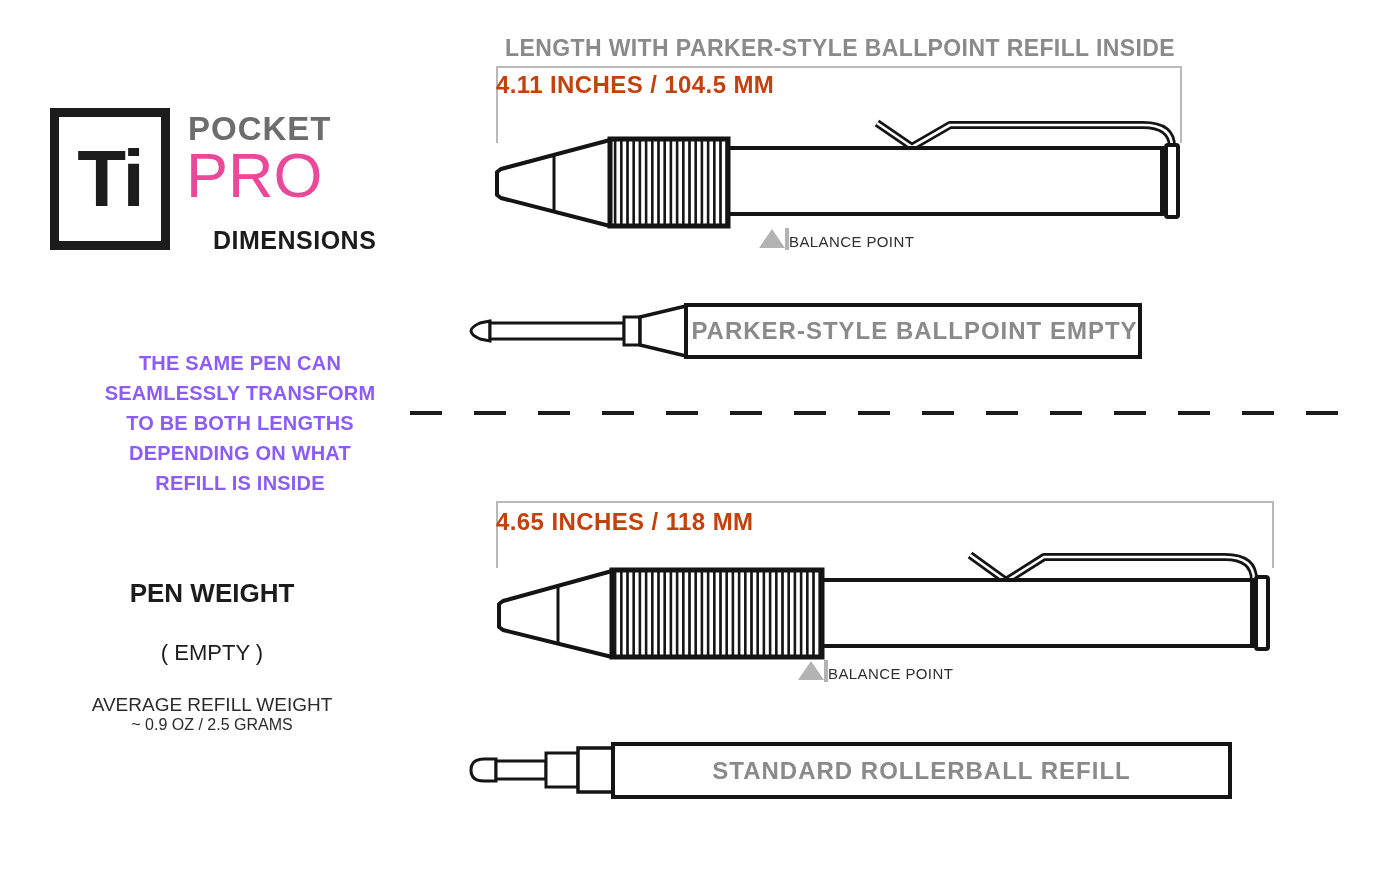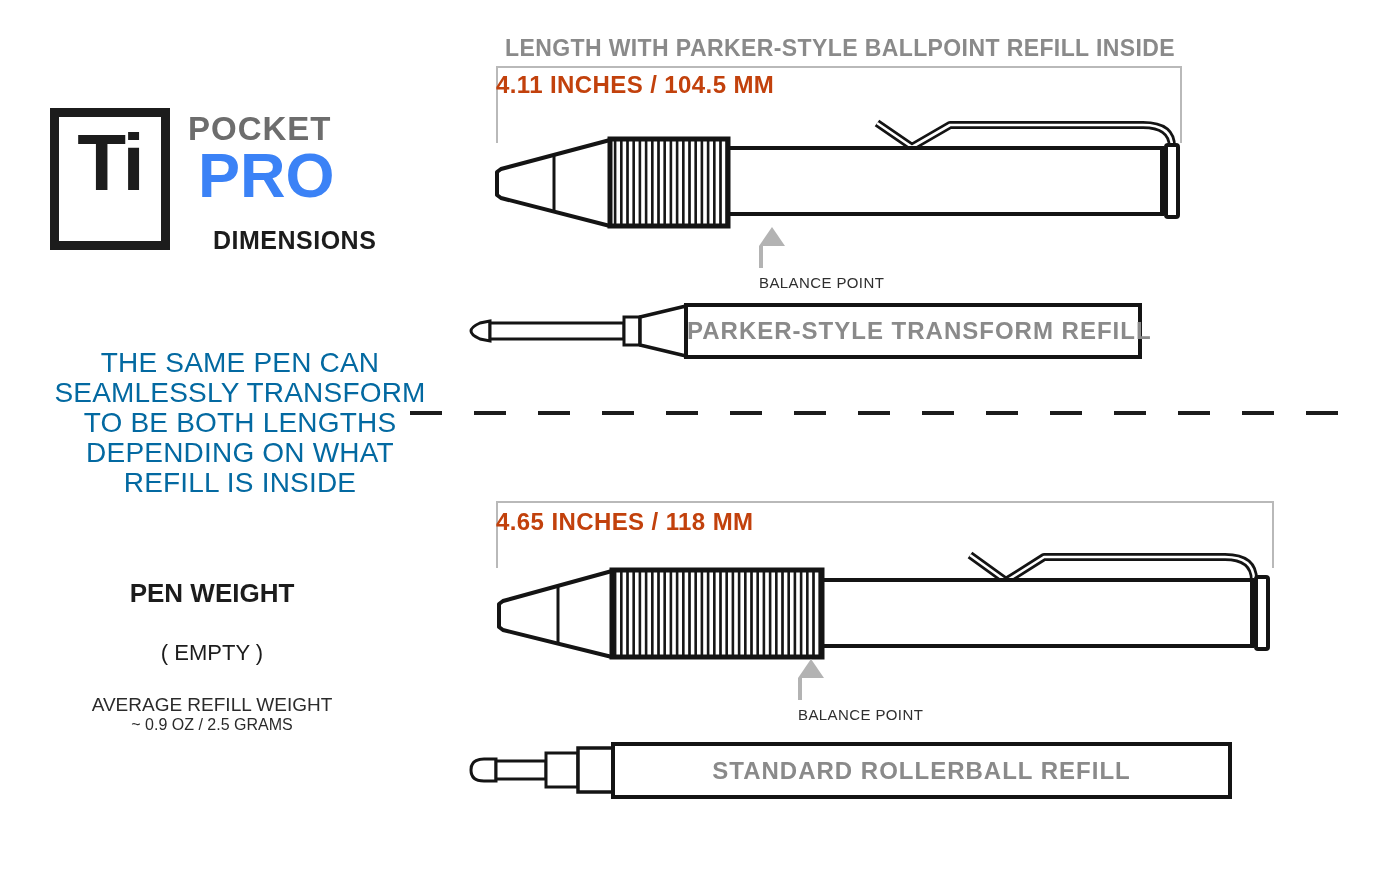--- a/index.html
+++ b/index.html
@@ -3,42 +3,42 @@
 <meta charset="utf-8">
 <style>
   * { margin:0; padding:0; box-sizing:border-box; }
   html,body { width:1400px; height:886px; background:#fff; overflow:hidden;
               font-family:"Liberation Sans", sans-serif; }
   .abs { position:absolute; }
   #stage { position:relative; width:1400px; height:886px; background:#fff; }
 
   
   .logo-box { left:50px; top:108px; width:120px; height:142px;
-              border:9px solid #1c1c1c; display:flex; align-items:flex-start; justify-content:center; }
+              border:9px solid #1c1c1c; display:flex; align-items:center; justify-content:center; }
   .logo-ti  { font-size:80px; font-weight:bold; color:#1c1c1c; letter-spacing:-2px; }
   .brand-pocket { left:188px; top:110px; font-size:33px; font-weight:bold; color:#6d6d6d; letter-spacing:1px; }
-  .brand-pro    { left:186px; top:142px; font-size:63px; font-weight:bold; color:#3b82f6; letter-spacing:0px; line-height:1.05;margin-left:12px; }
+  .brand-pro    { left:186px; top:142px; font-size:63px; font-weight:normal; color:#ec4899; letter-spacing:0px; line-height:1.05; }
   .brand-dim    { left:189px; top:226px; font-size:25px; font-weight:bold; color:#1c1c1c; letter-spacing:0.5px;margin-left:24px; }
 
   
   .tagline { left:30px; top:348px; width:420px; text-align:center;
-             font-size:28px; font-weight:normal; color:#0369a1; line-height:30px; letter-spacing:0.2px; }
+             font-size:20px; font-weight:bold; color:#8b5cf6; line-height:30px; letter-spacing:0.2px; }
   .pw-title { left:32px; top:578px; width:360px; text-align:center; font-size:26px; font-weight:bold; color:#1c1c1c; }
   .pw-value { left:32px; top:610px; width:360px; text-align:center; font-size:24px; font-weight:bold; color:#1c1c1c; }
   .pw-note  { left:32px; top:640px; width:360px; text-align:center; font-size:22px; color:#1c1c1c; }
   .rw-label { left:32px; top:694px; width:360px; text-align:center; font-size:19px; color:#2b2b2b; }
   .rw-value { left:32px; top:716px; width:360px; text-align:center; font-size:16px; color:#2b2b2b; }
 
   
   .sec-header { font-size:23px; font-weight:bold; color:#8a8a8a; letter-spacing:0.4px; text-align:center; white-space:nowrap; }
   .measure    { font-size:24px; font-weight:bold; color:#c2410c; letter-spacing:0.4px; text-align:left; }
   .bracket    { border-top:2px solid #b9b9b9; border-left:2px solid #b9b9b9; border-right:2px solid #b9b9b9; }
   .refill-lbl { font-size:24px; font-weight:bold; color:#8a8a8a; letter-spacing:1px; text-align:center; white-space:nowrap; }
 
-  .balance { display:flex; flex-direction:column; align-items:flex-start; }
+  .balance { display:flex; flex-direction:row; align-items:center; }
   .balance .tri  { width:0; height:0; border-left:13px solid transparent; border-right:13px solid transparent;
                    border-bottom:19px solid #b3b3b3; }
   .balance .stem { width:4px; height:22px; background:#b3b3b3; }
   .balance .lbl  { margin-top:6px; font-size:15px; color:#2f2f2f; letter-spacing:0.4px; white-space:nowrap; }
 
   .divider { left:410px; top:411px; width:952px; height:4px;
              background:repeating-linear-gradient(to right, #1c1c1c 0 32px, transparent 32px 64px); }
 
   svg { display:block; overflow:visible; }
   .ink   { stroke:#141414; fill:#fff; }
@@ -97,21 +97,21 @@
     <div class="lbl">BALANCE POINT</div>
   </div>
 
   <svg class="abs" style="left:466px; top:294px;" width="680" height="70" viewBox="0 0 680 70">
     <path class="ink" d="M 24 27 L 14 29 Q 5 33 5 37 Q 5 41 14 45 L 24 47 Z" stroke-width="3"></path>
     <rect class="ink" x="24" y="29" width="134" height="16" stroke-width="3"></rect>
     <rect class="ink" x="158" y="23" width="16" height="28" stroke-width="3"></rect>
     <path class="ink" d="M 174 23 L 220 12 V 62 L 174 51 Z" stroke-width="3.5" stroke-linejoin="round"></path>
     <rect class="ink" x="220" y="11" width="454" height="52" stroke-width="4"></rect>
   </svg>
-  <div class="abs refill-lbl" style="left:687px; top:317px; width:455px;">PARKER-STYLE TRANSFORM REFILL</div>
+  <div class="abs refill-lbl" style="left:687px; top:317px; width:455px;">PARKER-STYLE BALLPOINT EMPTY</div>
 
   <div class="abs divider"></div>
 
 
   <div class="abs bracket" style="left:496px; top:501px; width:778px; height:67px;"></div>
   <div class="abs measure" style="left:496px; top:508px; width:778px;">4.65 INCHES / 118 MM</div>
 
   <svg class="abs" style="left:488px; top:543px;" width="795" height="125" viewBox="0 0 795 125">
     <defs>
       <pattern id="ribs2" width="6.2" height="10" patternUnits="userSpaceOnUse">

